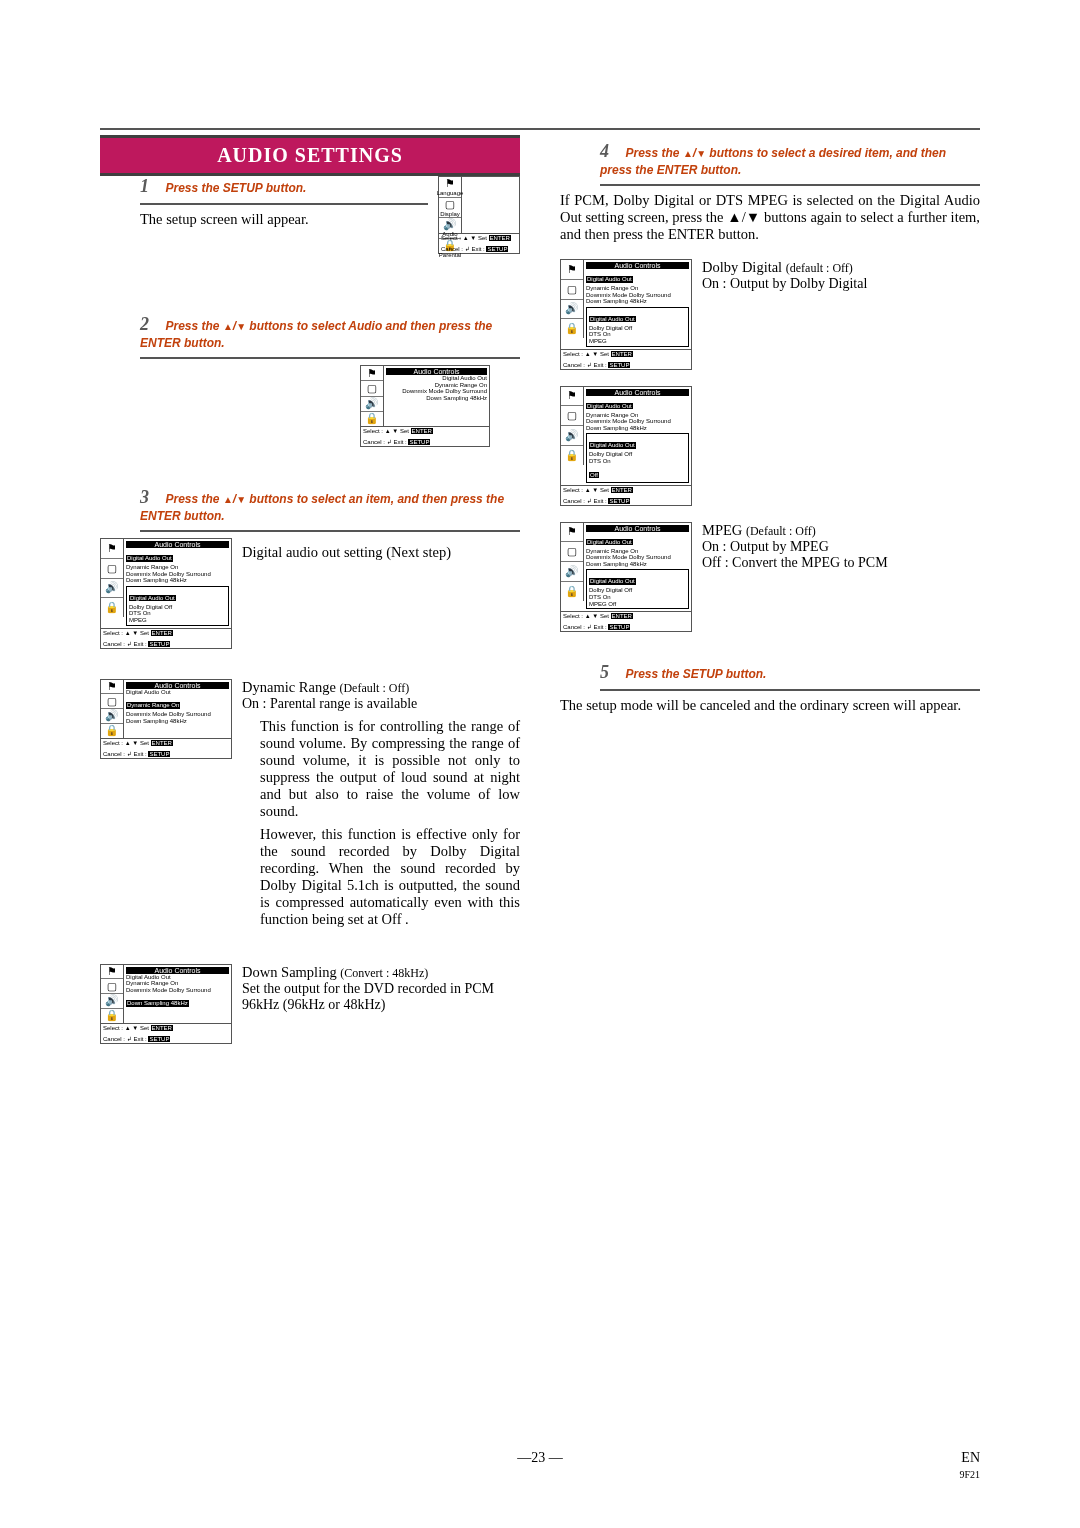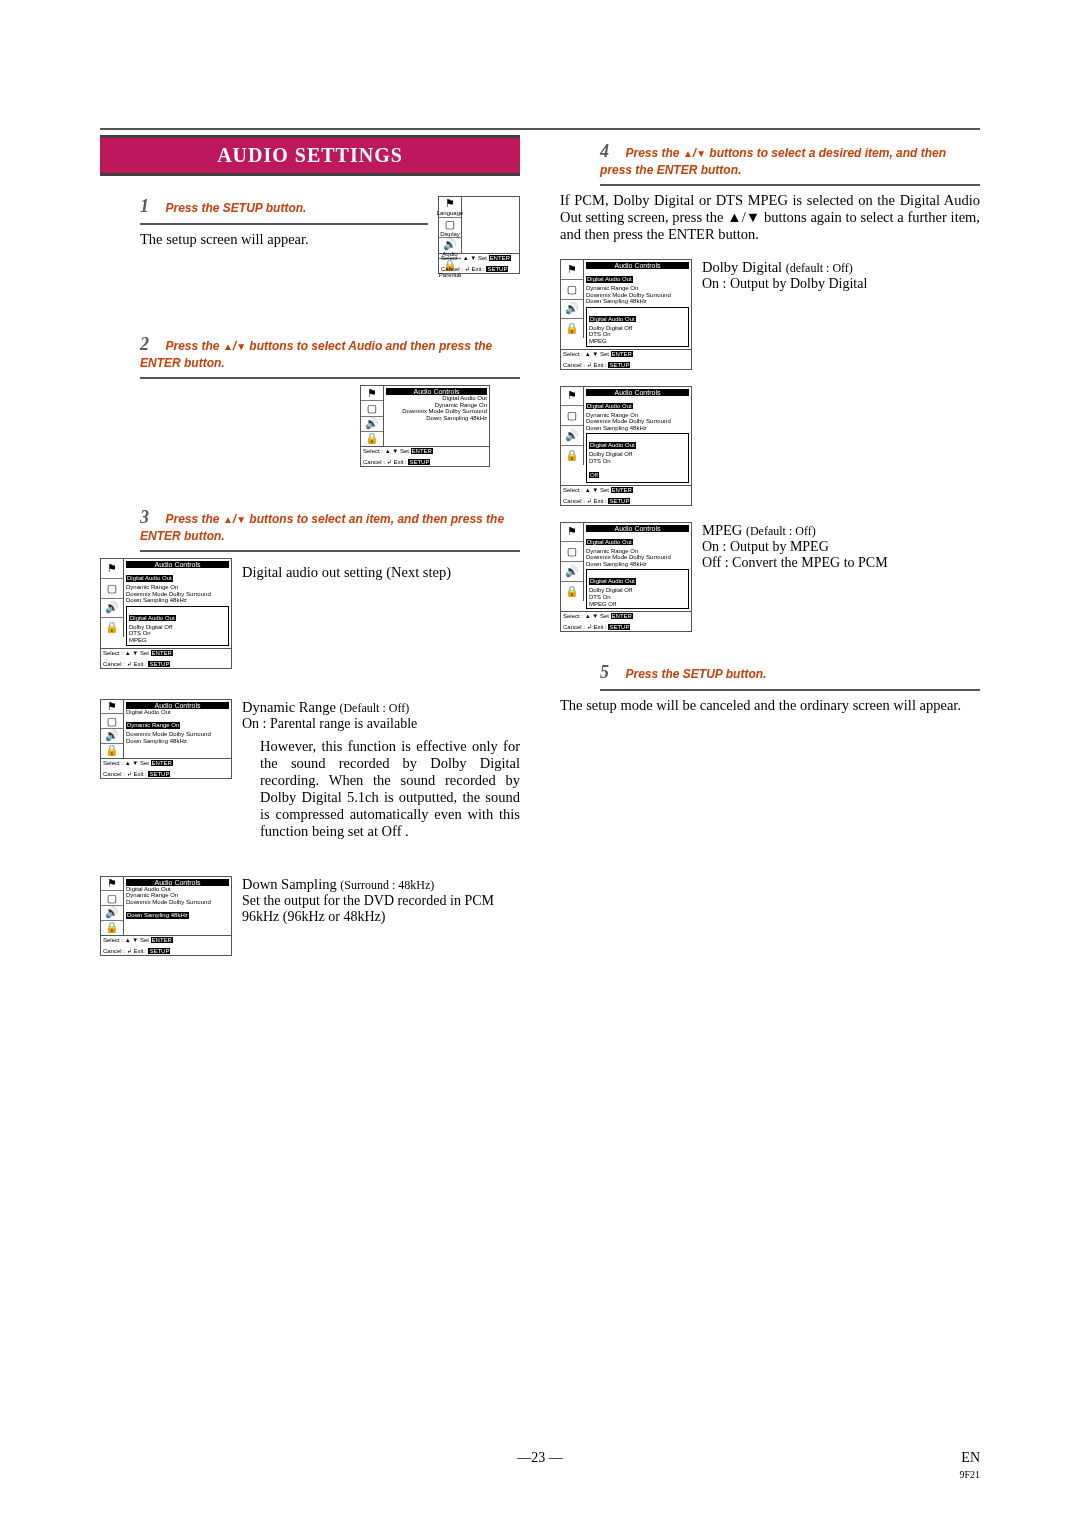--- a/index.html
+++ b/index.html
@@ -44,21 +44,20 @@
   width: 22px;
 }
 .step-head {
   color: #c2410c;
   font-family: Helvetica, Arial, sans-serif;
   font-weight: bold;
   font-size: 12px;
   font-style: italic;
 }
 .step-block {
-  margin-top: 20px;
 }
 .indent {
   margin-left: 40px;
 }
 .para {
   text-align: justify;
   margin: 6px 0;
   font-size: 14.5px;
 }
 .arrow-up::before { content: "▲"; font-size: 10px; }
@@ -281,20 +280,21 @@
             </div>
           </div>
           <div class="sc-footer">
             <span><span>Select :</span> ▲ ▼ <span>Set</span> <span style="background:#000;color:#fff;padding:0 1px;">ENTER</span></span>
             <span><span>Cancel :</span> <span>↲</span> <span>Exit :</span> <span style="background:#000;color:#fff;padding:0 1px;">SETUP</span></span>
           </div>
         </div>
         <div style="flex:1;">
           <div class="sub-heading"><span>Dynamic Range </span><span style="font-size:12px;">(Default : Off)</span></div>
           <div>On : Parental range is available</div>
+          <div class="para" style="margin-left:18px;">This function is for controlling the range of sound volume.  By compressing the range of sound volume, it is possible not only to suppress the output of loud sound at night and but also to raise the volume of low sound.</div>
           <div class="para" style="margin-left:18px;">However, this function is effective only for the sound recorded by Dolby Digital recording.  When the sound recorded by Dolby Digital 5.1ch is outputted, the sound is compressed automatically even with this function being set at  Off .</div>
         </div>
       </div>
 
       <div class="row-with-fig" style="margin-top:30px;">
         <div class="screenshot" style="width:130px;">
           <div class="screenshot-row">
             <div class="sidebar" style="height:58px;">
               <div class="sb-cell">
                   <span class="sb-icon">⚑</span>
@@ -316,21 +316,21 @@
               <span class="tiny"><span>Downmix Mode</span> <span>Dolby Surround</span></span>
               <span class="tiny" style="background:#000;color:#fff;padding:0 1px;display:inline-block;"><span>Down Sampling</span> <span>48kHz</span></span>
             </div>
           </div>
           <div class="sc-footer">
             <span><span>Select :</span> ▲ ▼ <span>Set</span> <span style="background:#000;color:#fff;padding:0 1px;">ENTER</span></span>
             <span><span>Cancel :</span> <span>↲</span> <span>Exit :</span> <span style="background:#000;color:#fff;padding:0 1px;">SETUP</span></span>
           </div>
         </div>
         <div style="flex:1;">
-          <div class="sub-heading"><span>Down Sampling </span><span style="font-size:12px;">(Surround : 48kHz)</span></div>
+          <div class="sub-heading"><span>Down Sampling </span><span style="font-size:12px;">(Convert : 48kHz)</span></div>
           <div>Set the output for the DVD recorded in PCM 96kHz (96kHz or 48kHz)</div>
         </div>
       </div>
     </div>
   </div>
 
   <div class="col">
 
     <div class="step-block" style="margin-top:6px;">
       <div class="indent">

